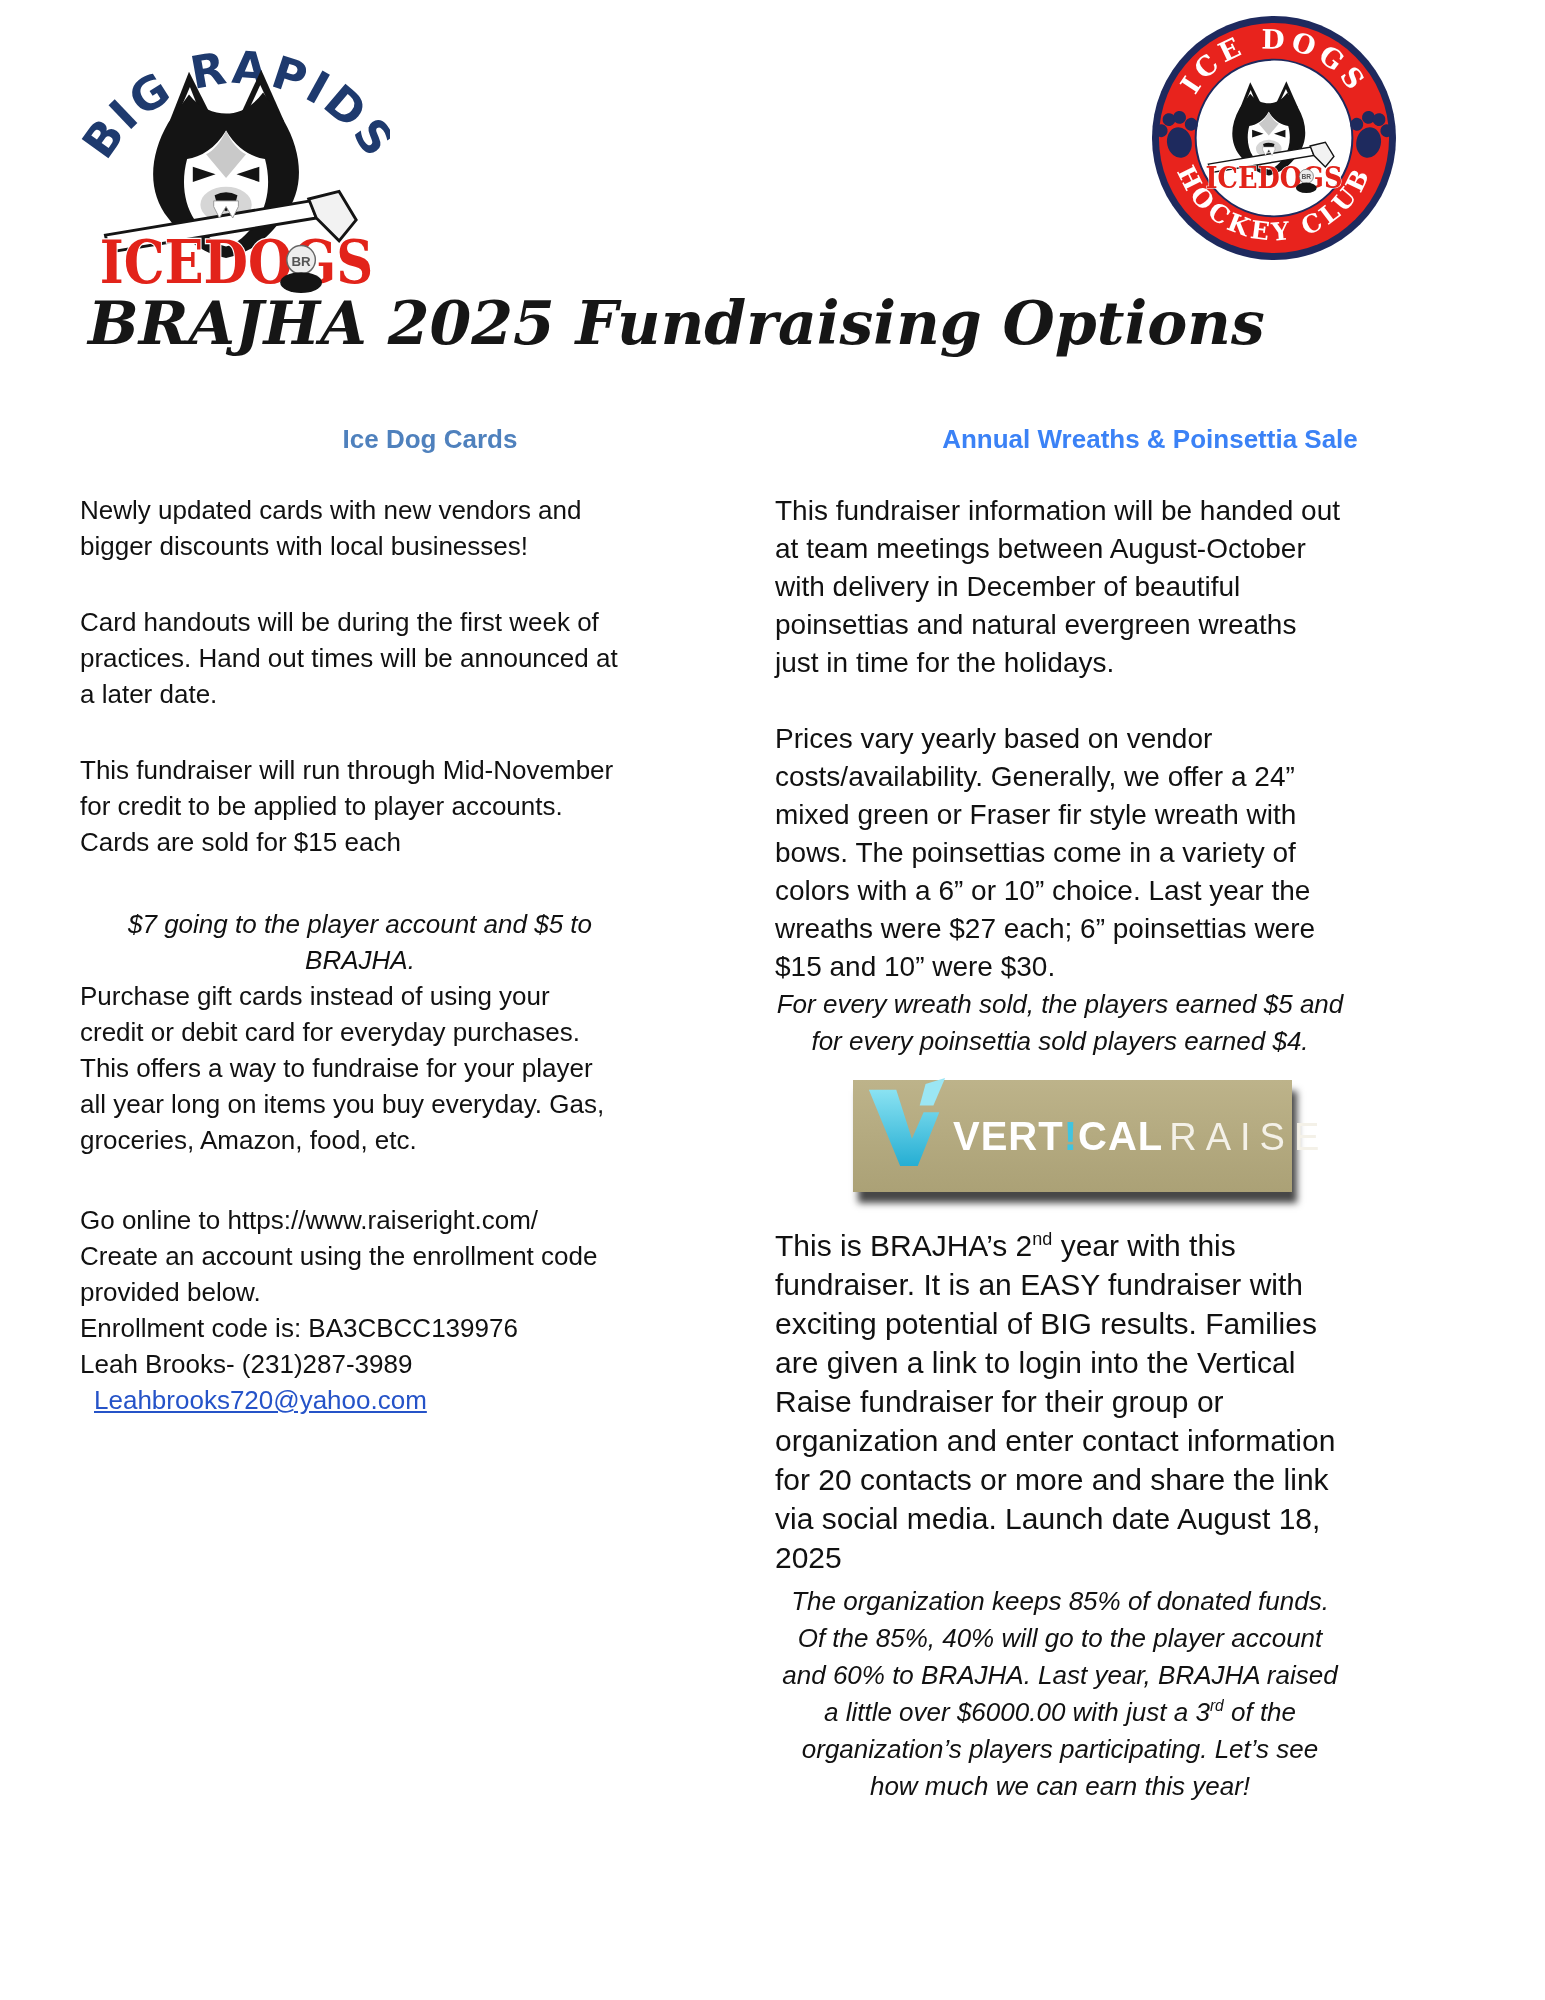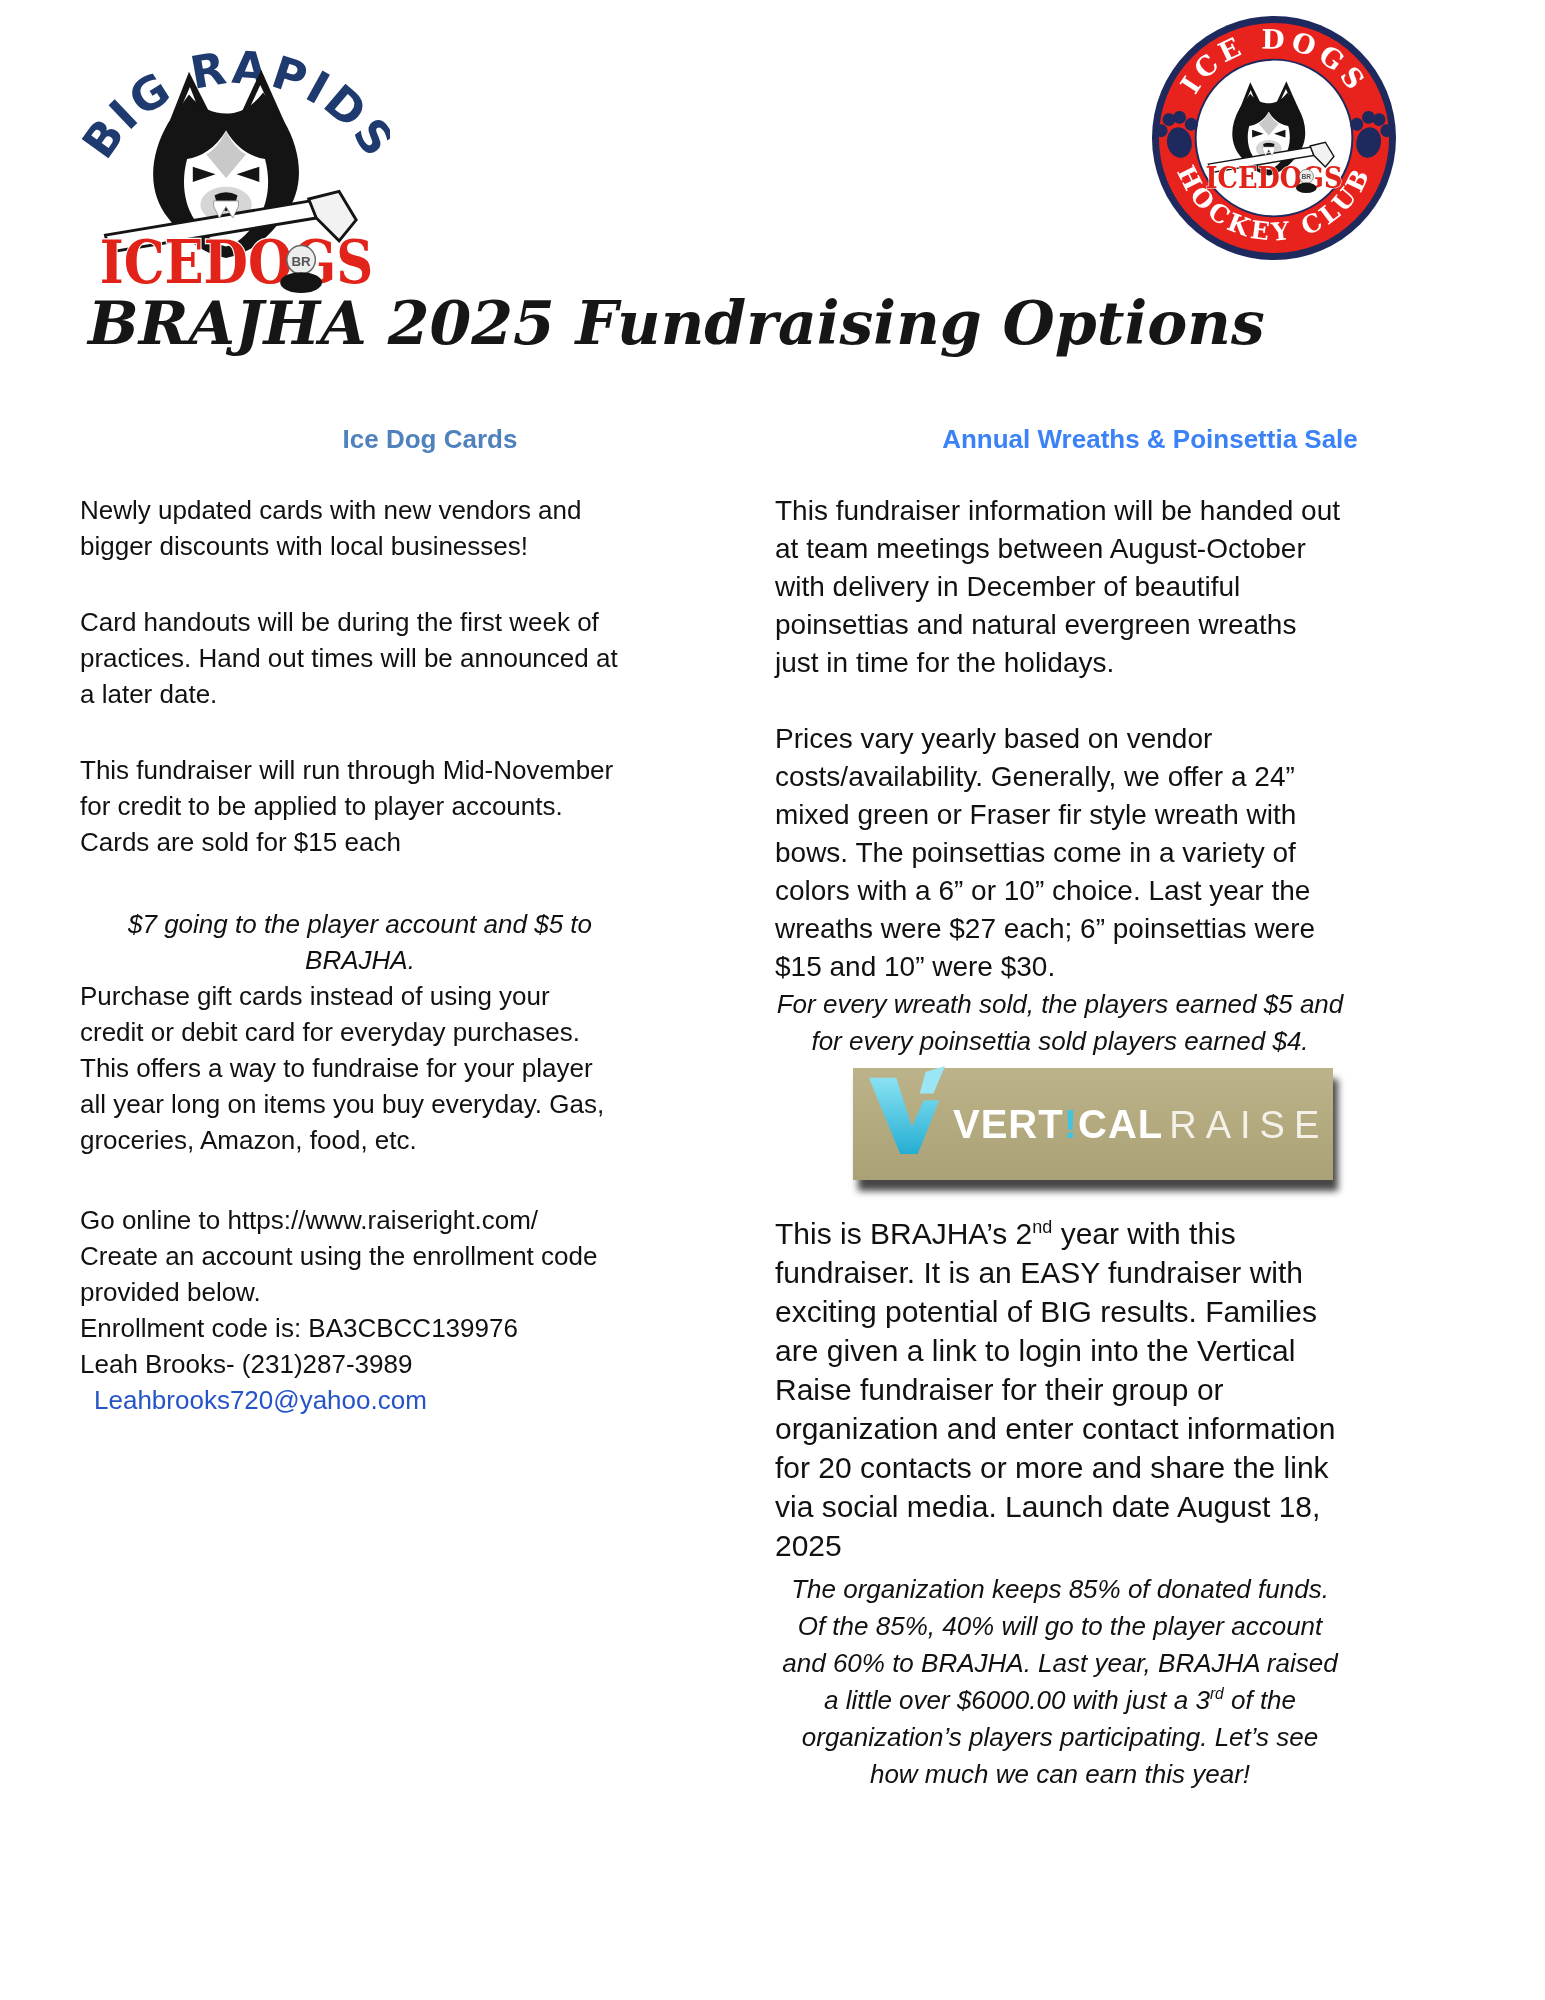--- a/index.html
+++ b/index.html
@@ -26,35 +26,35 @@
   .note{font-style:italic;text-align:center;}
   #left-note{margin-top:46px;margin-left:20px;width:520px;}
   #right-note{font-size:26px;line-height:37px;}
   #right-note2{font-size:26px;line-height:37px;margin-top:6px;}
   
   #lp1{margin-bottom:40px;}
   #lp2{margin-bottom:40px;}
   #lp4{margin-top:34px;margin-bottom:40px;}
   #lp5{margin-bottom:44px;}
   #email-line{margin-left:14px;}
-  #email-link{color:#2553C8;cursor:pointer;}
+  #email-link{color:#2553C8;text-decoration:underline;cursor:pointer;}
   
   #rp1{margin-bottom:38px;}
   #rp3{margin-top:34px;font-size:30px;line-height:39px;width:585px;}
   sup.ord{font-size:60%;vertical-align:super;line-height:0;}
   
   #raiseright{margin-top:40px;margin-left:55px;display:flex;align-items:flex-start;height:128px;}
   #rr-heart{width:104px;height:100px;flex:0 0 auto;}
   #rr-textwrap{margin-left:14px;padding-top:10px;}
   #rr-word{font-size:52px;font-weight:bold;color:#1B3C5F;letter-spacing:0px;line-height:58px;}
   #rr-tm{font-size:13px;color:#1B3C5F;vertical-align:super;}
   #rr-tag{font-size:17px;color:#2F4D6A;text-align:right;margin-top:6px;padding-right:6px;}
   
   #vraise{
-    margin-top:8px;margin-left:78px;width:480px;height:112px;
+    margin-top:20px;margin-left:78px;width:439px;height:112px;
     background:linear-gradient(#BDB38A,#ABA176);
     box-shadow:5px 11px 7px rgba(10,10,10,0.75);
     display:flex;align-items:center;padding-left:10px;box-sizing:border-box;
     position:relative;
   }
   #vr-icon{width:88px;height:122px;margin-top:-22px;flex:0 0 auto;overflow:visible;}
   #vr-text{white-space:nowrap;font-size:40px;margin-left:2px;letter-spacing:1px;}
   .vr-bold{font-weight:bold;color:#ffffff;}
   .vr-excl{font-weight:bold;color:#41C4DF;}
   .vr-thin{font-weight:normal;color:#F4F1E8;letter-spacing:9px;margin-left:6px;font-size:38px;}

